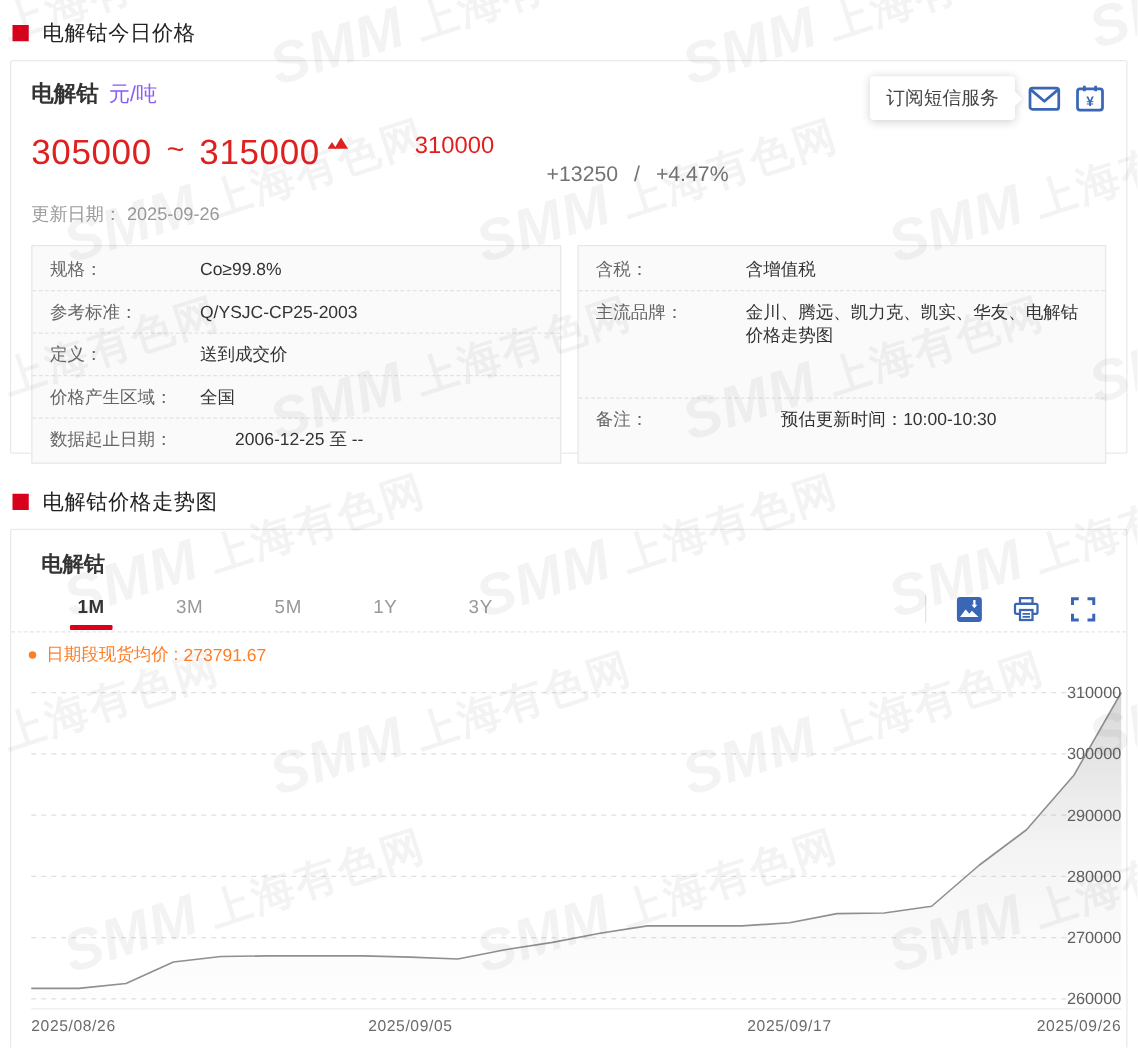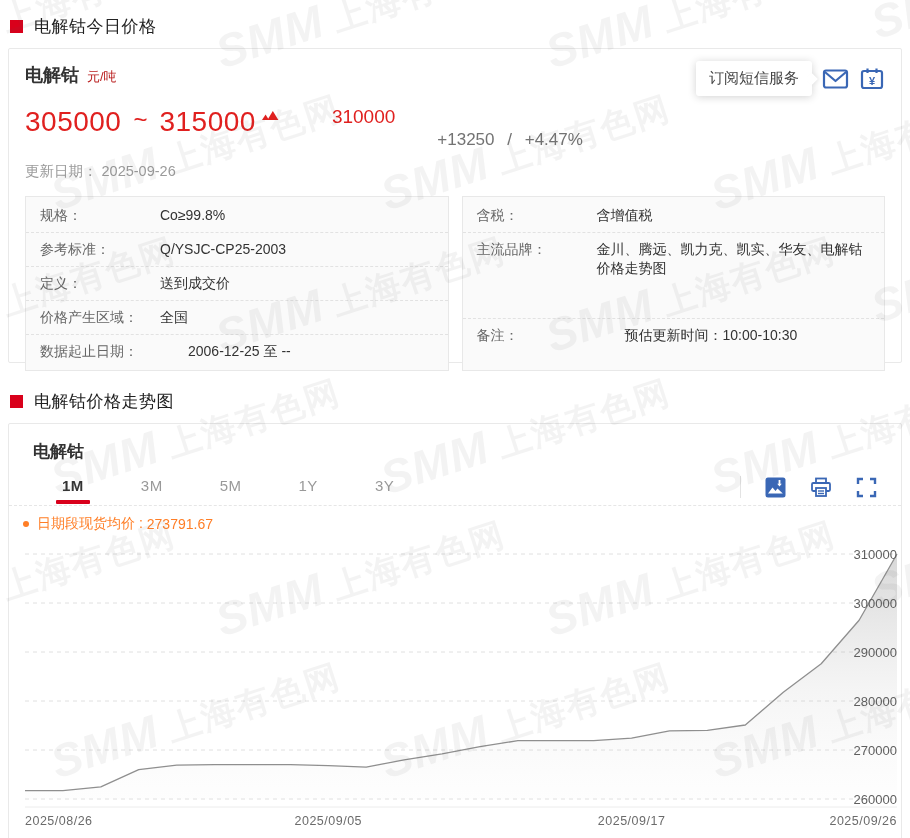--- a/index.html
+++ b/index.html
@@ -15,21 +15,21 @@
   .section-header .bullet { width:13px; height:13px; background:#d9001b; margin-right:11px; }
   .section-header h2 { font-size:17px; font-weight:normal; color:#222; letter-spacing:0.5px; }
 
   
   .card { background:#fff; border:1px solid #e9e9e9; border-radius:2px; }
   .card1 { padding:14px 16px 18px 16px; height:315px; }
 
   .card1-top { display:flex; justify-content:space-between; align-items:flex-start; }
   .product-line { display:flex; align-items:baseline; gap:8px; }
   .product-name { font-size:18px; font-weight:bold; color:#333; }
-  .product-unit { font-size:13px; color:#b91c1c; }
+  .product-unit { font-size:17px; color:#8b5cf6; }
 
   .subscribe-area { display:flex; align-items:center; gap:10px; margin-top:-2px; }
   .tooltip-bubble { position:relative; background:#fff; border-radius:3px; padding:8px 13px;
     font-size:15px; color:#444; box-shadow:0 1px 8px rgba(0,0,0,0.18); white-space:nowrap; }
   .tooltip-bubble .arrow { position:absolute; right:-4px; top:50%; width:9px; height:9px;
     background:#fff; transform:translateY(-50%) rotate(45deg); box-shadow:2px -2px 4px rgba(0,0,0,0.05); }
   .icon-btn { display:inline-flex; cursor:pointer; }
 
   .price-row { display:flex; align-items:flex-start; margin-top:10px; }
   .price-big { font-size:28px; font-weight:500; color:#e0201f; letter-spacing:0.5px; }

